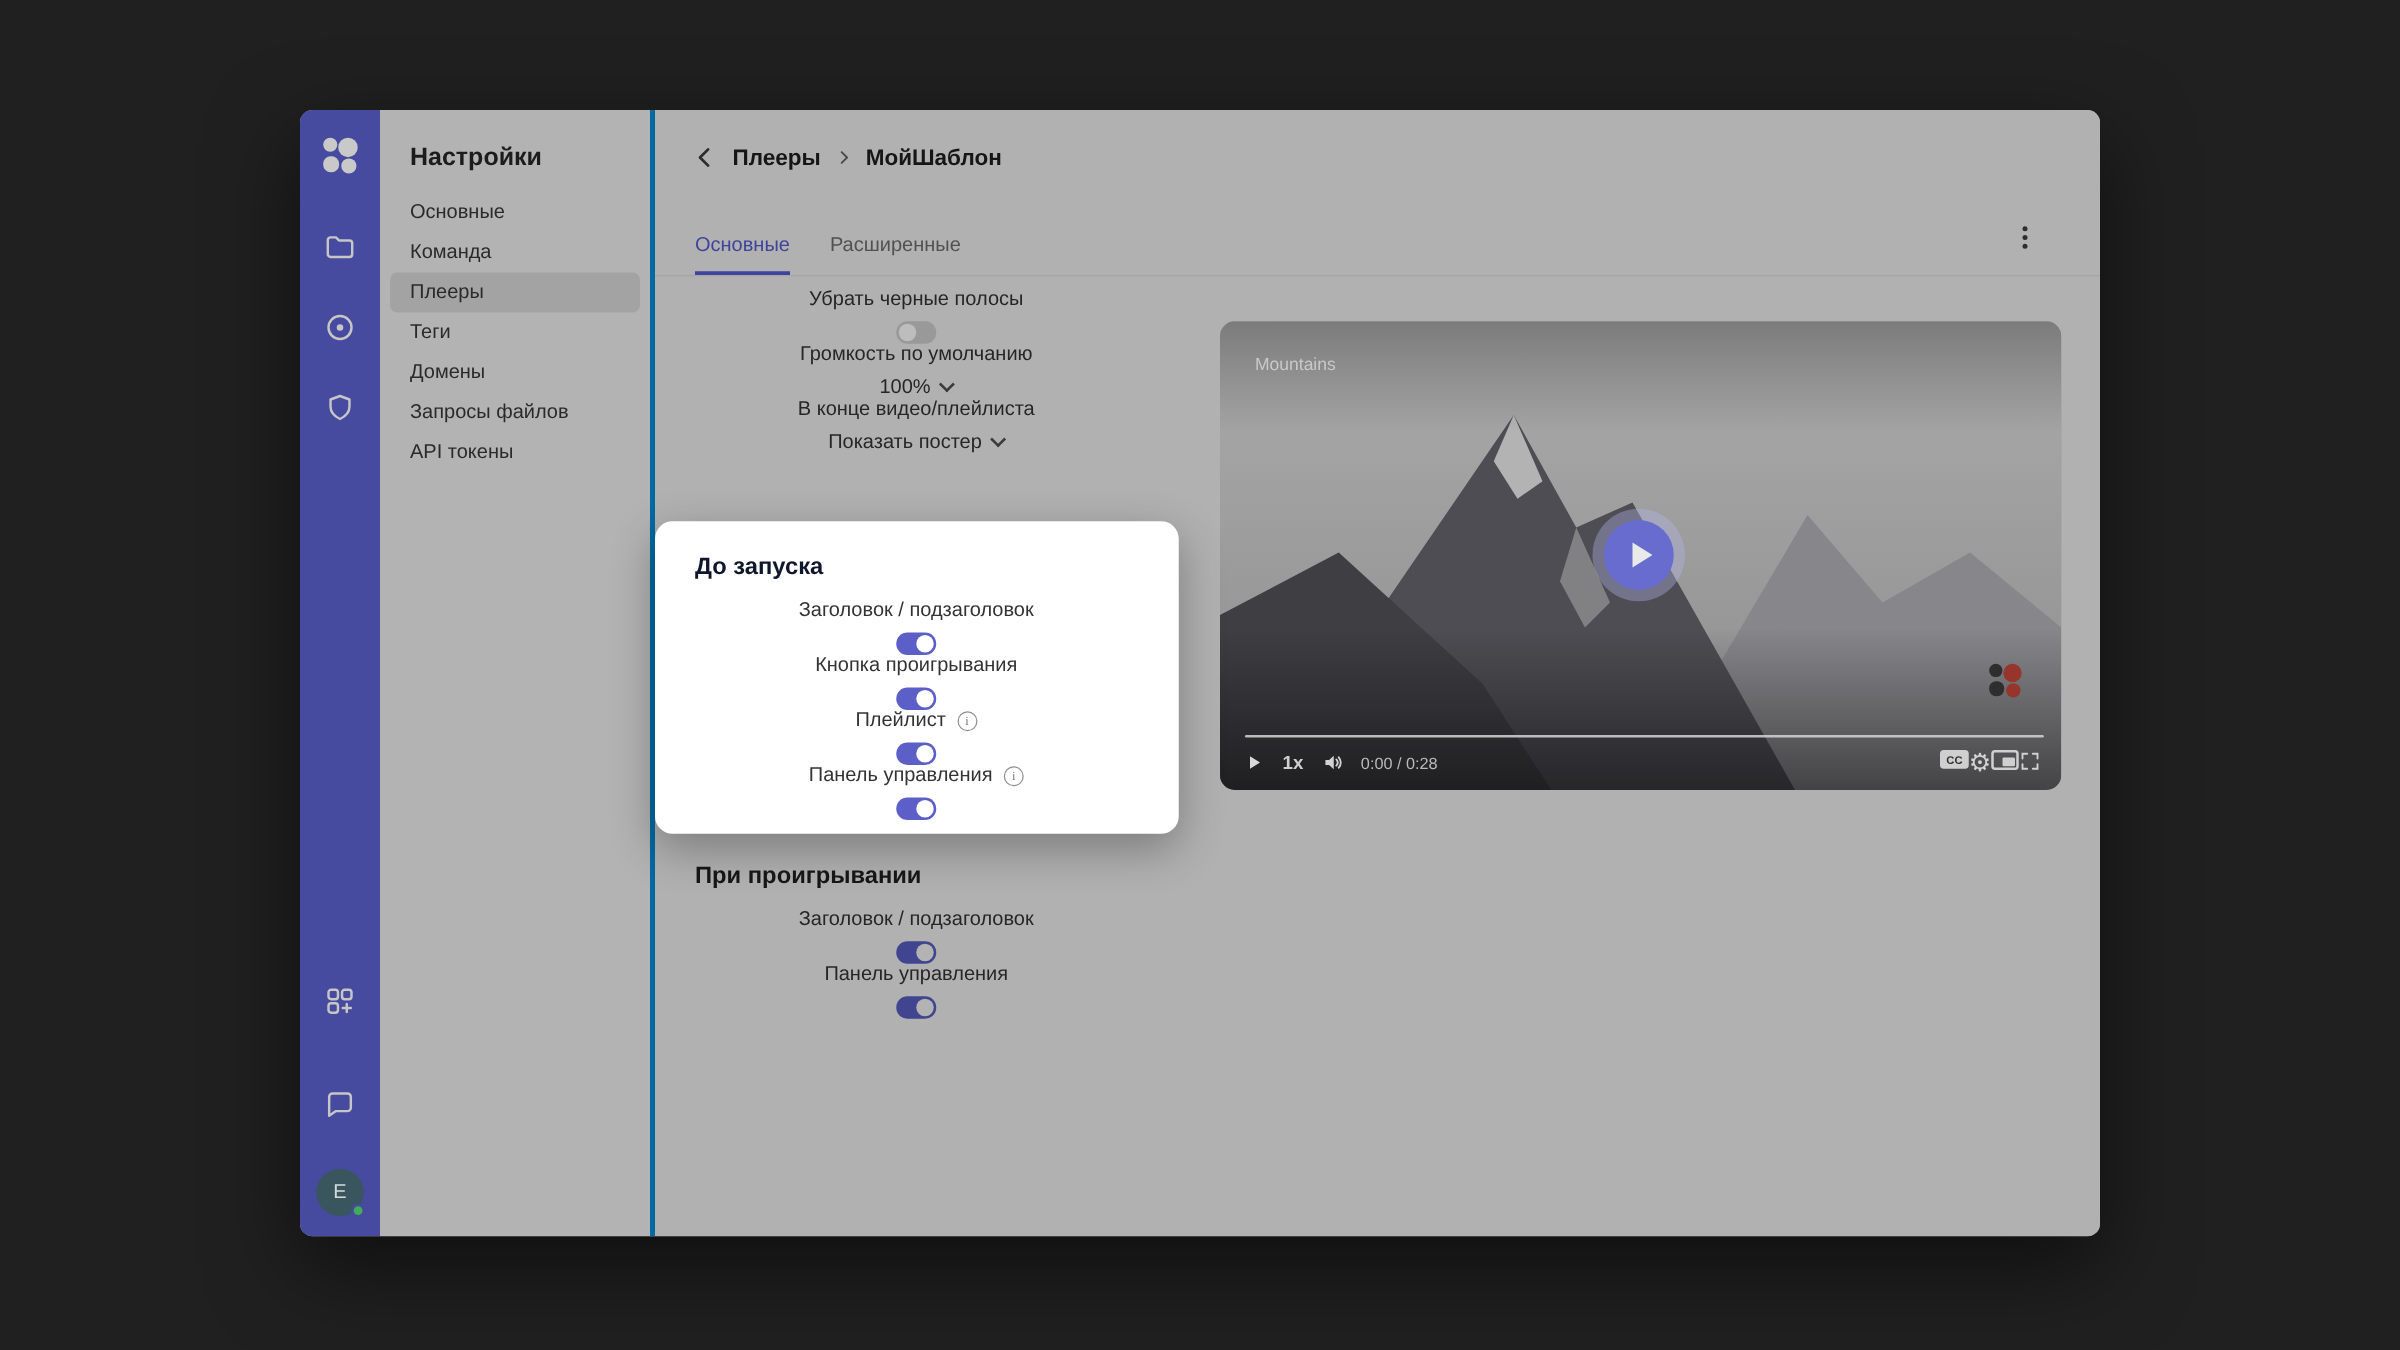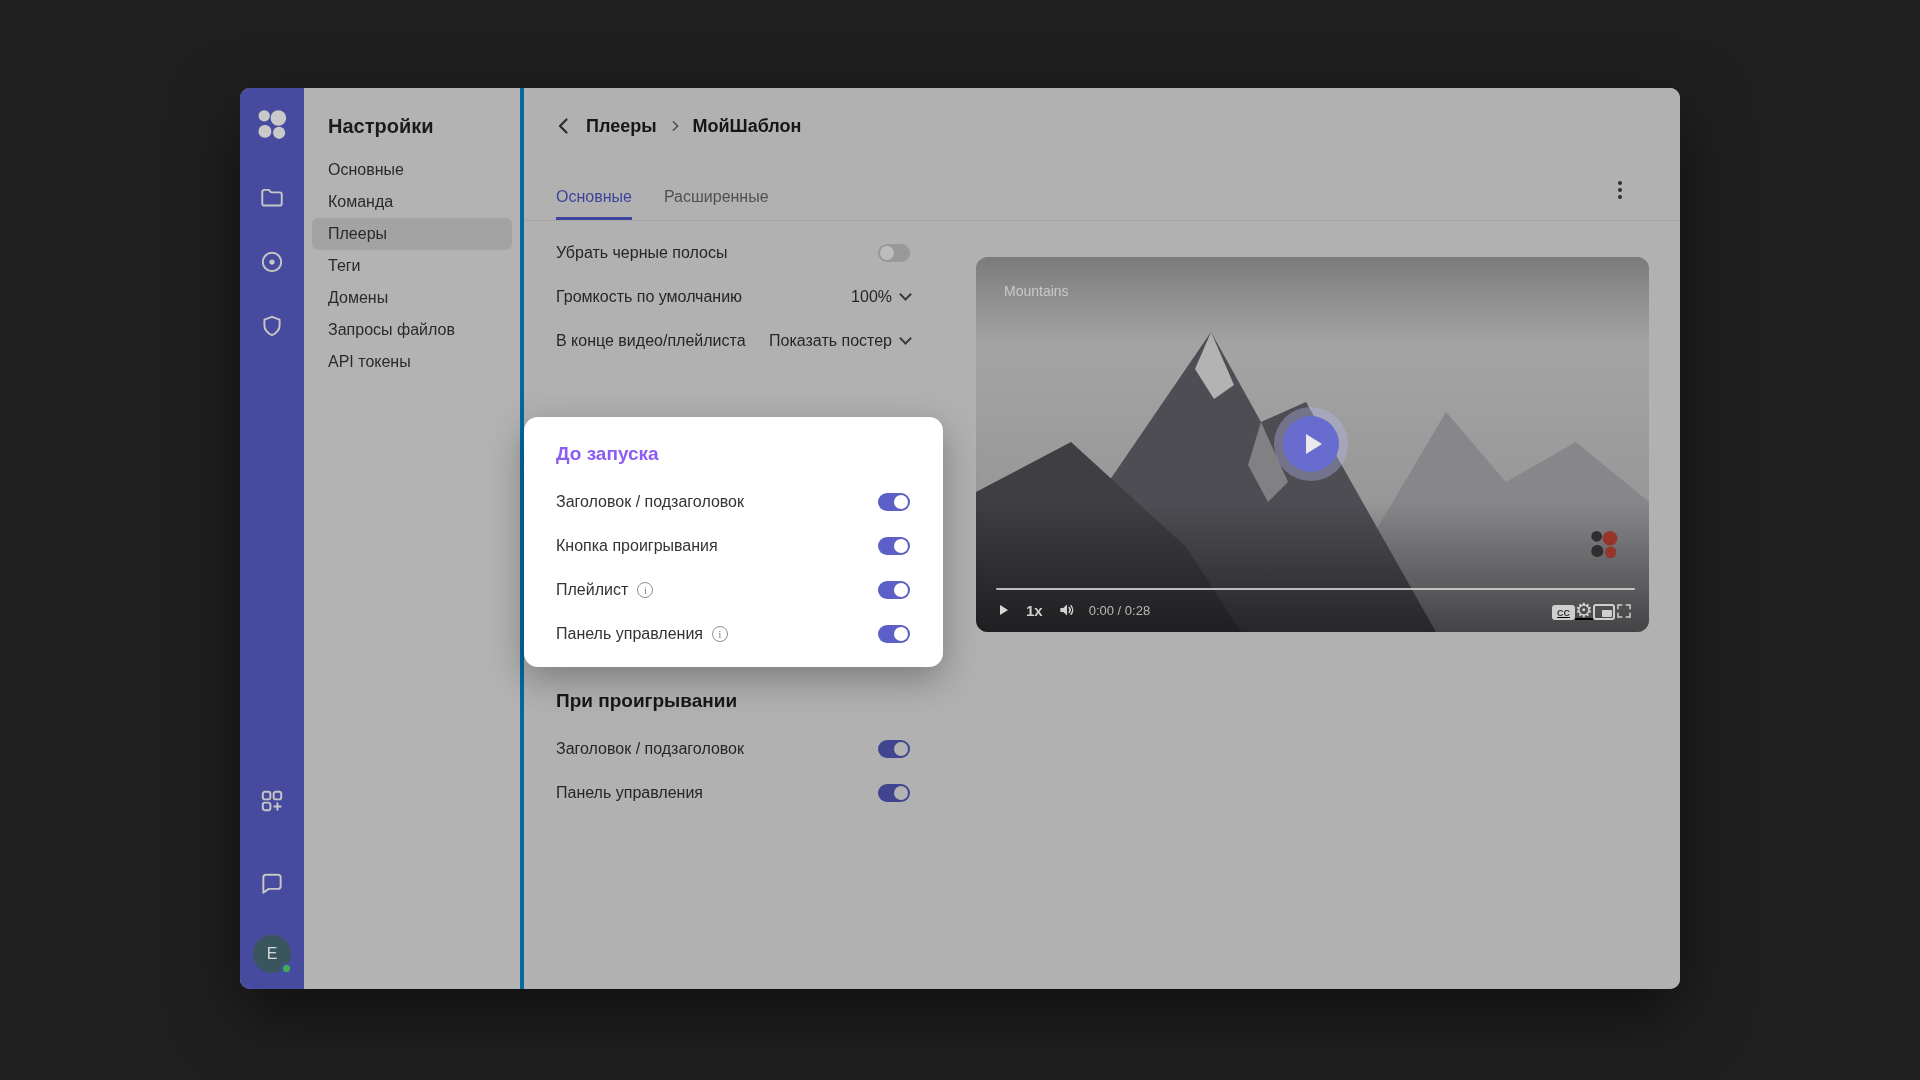--- a/index.html
+++ b/index.html
@@ -50,21 +50,21 @@
 
   .tabs{position:absolute;top:84px;left:32px;display:flex;gap:32px;height:48px;}
   .tab{font-size:16px;display:flex;align-items:flex-end;padding-bottom:14px;color:#515151;cursor:pointer;}
   .tab.active{color:#3f439b;border-bottom:3px solid #3f439b;padding-bottom:11px;}
   .divider{position:absolute;top:132px;left:0;right:0;height:1px;background:#a5a5a5;}
 
   .col{width:419px;}
   .general{position:absolute;top:143px;left:0;}
   .during{position:absolute;top:596px;left:0;}
   .row{height:44px;display:flex;align-items:center;justify-content:space-between;
-    padding:0 33px 0 32px;}
+    padding:0 33px 0 32px;flex-direction:column;}
   .lbl{font-size:16px;color:#262626;display:flex;align-items:center;}
   .select{display:flex;align-items:center;gap:9px;font-size:16px;color:#262626;cursor:pointer;}
   .chev{width:9px;height:9px;border-left:2px solid #3b3b3b;border-bottom:2px solid #3b3b3b;
     transform:rotate(-45deg);margin-top:-5px;}
   .sec-title{font-size:19px;font-weight:bold;color:#171717;height:34px;display:flex;
     align-items:center;padding:0 32px;}
   .during .sec-title{margin-bottom:9px;}
 
   
   .toggle{width:32px;height:18px;border-radius:9px;position:relative;cursor:pointer;flex-shrink:0;}
@@ -74,21 +74,21 @@
   .toggle.off{background:#9b9b9b;}
   .toggle.off .knob{left:2px;background:#c9c9c9;}
   .toggle.dim.on{background:#41458f;}
   .toggle.dim.on .knob{background:#b3b3b3;}
   .toggle.dim.off{background:#999999;}
   .toggle.dim.off .knob{background:#bdbdbd;}
 
   
   .spotlight{position:absolute;left:284px;top:329px;width:419px;height:250px;background:#ffffff;
     border-radius:14px;box-shadow:0 12px 36px rgba(0,0,0,.30);z-index:5;padding-top:20px;}
-  .spotlight .sec-title{color:#8b5cf6;}
+  .spotlight .sec-title{color:#0f172a;}
   .spotlight .rows{margin-top:9px;}
   .spotlight .lbl{color:#333333;}
   .info{width:16px;height:16px;border-radius:50%;border:1.4px solid #8f8f8f;color:#777777;
     font-size:10px;display:inline-flex;align-items:center;justify-content:center;
     margin-left:9px;cursor:pointer;font-family:"Liberation Serif","DejaVu Serif",serif;}
 
   
   .player{position:absolute;left:452px;top:169px;width:673px;height:375px;border-radius:12px;
     overflow:hidden;background:#8e8e8e;}
   .player .scene{position:absolute;inset:0;width:100%;height:100%;}
@@ -99,21 +99,21 @@
   .big-play .tri{width:0;height:0;border-left:16px solid #e9e9e9;
     border-top:10px solid transparent;border-bottom:10px solid transparent;margin-left:5px;}
   .seek{position:absolute;left:20px;right:14px;top:331px;height:2px;border-radius:1px;
     background:rgba(214,214,214,.85);cursor:pointer;}
   .controls{position:absolute;left:20px;right:16px;top:338px;height:30px;display:flex;
     align-items:center;}
   .ctl{display:flex;align-items:center;justify-content:center;cursor:pointer;}
   .ctl svg{display:block;}
   .speed{font-size:15px;font-weight:bold;color:#cfcfcf;margin:0 14px 0 14px;}
   .time{font-size:13px;color:#b9b9b9;margin-left:12px;}
-  .rgroup{margin-left:auto;display:flex;align-items:flex-end;text-decoration:underline;}
+  .rgroup{margin-left:auto;display:flex;align-items:flex-start;}
   .cc{width:23px;height:15px;background:#cfcfcf;border-radius:3px;color:#333;font-size:9px;
     font-weight:bold;display:flex;align-items:center;justify-content:center;}
   .gear{font-size:20px;line-height:1;color:#d2d2d2;font-family:"DejaVu Sans",sans-serif;}
   .pip{width:22px;height:16px;border:2px solid #cfcfcf;border-radius:3px;position:relative;}
   .pip i{position:absolute;right:1px;bottom:1px;width:10px;height:7px;background:#cfcfcf;
     border-radius:1px;}
   .watermark{position:absolute;right:28px;top:272px;width:34px;height:32px;}
   .watermark svg{width:100%;height:100%;}
 </style>
 </head>

